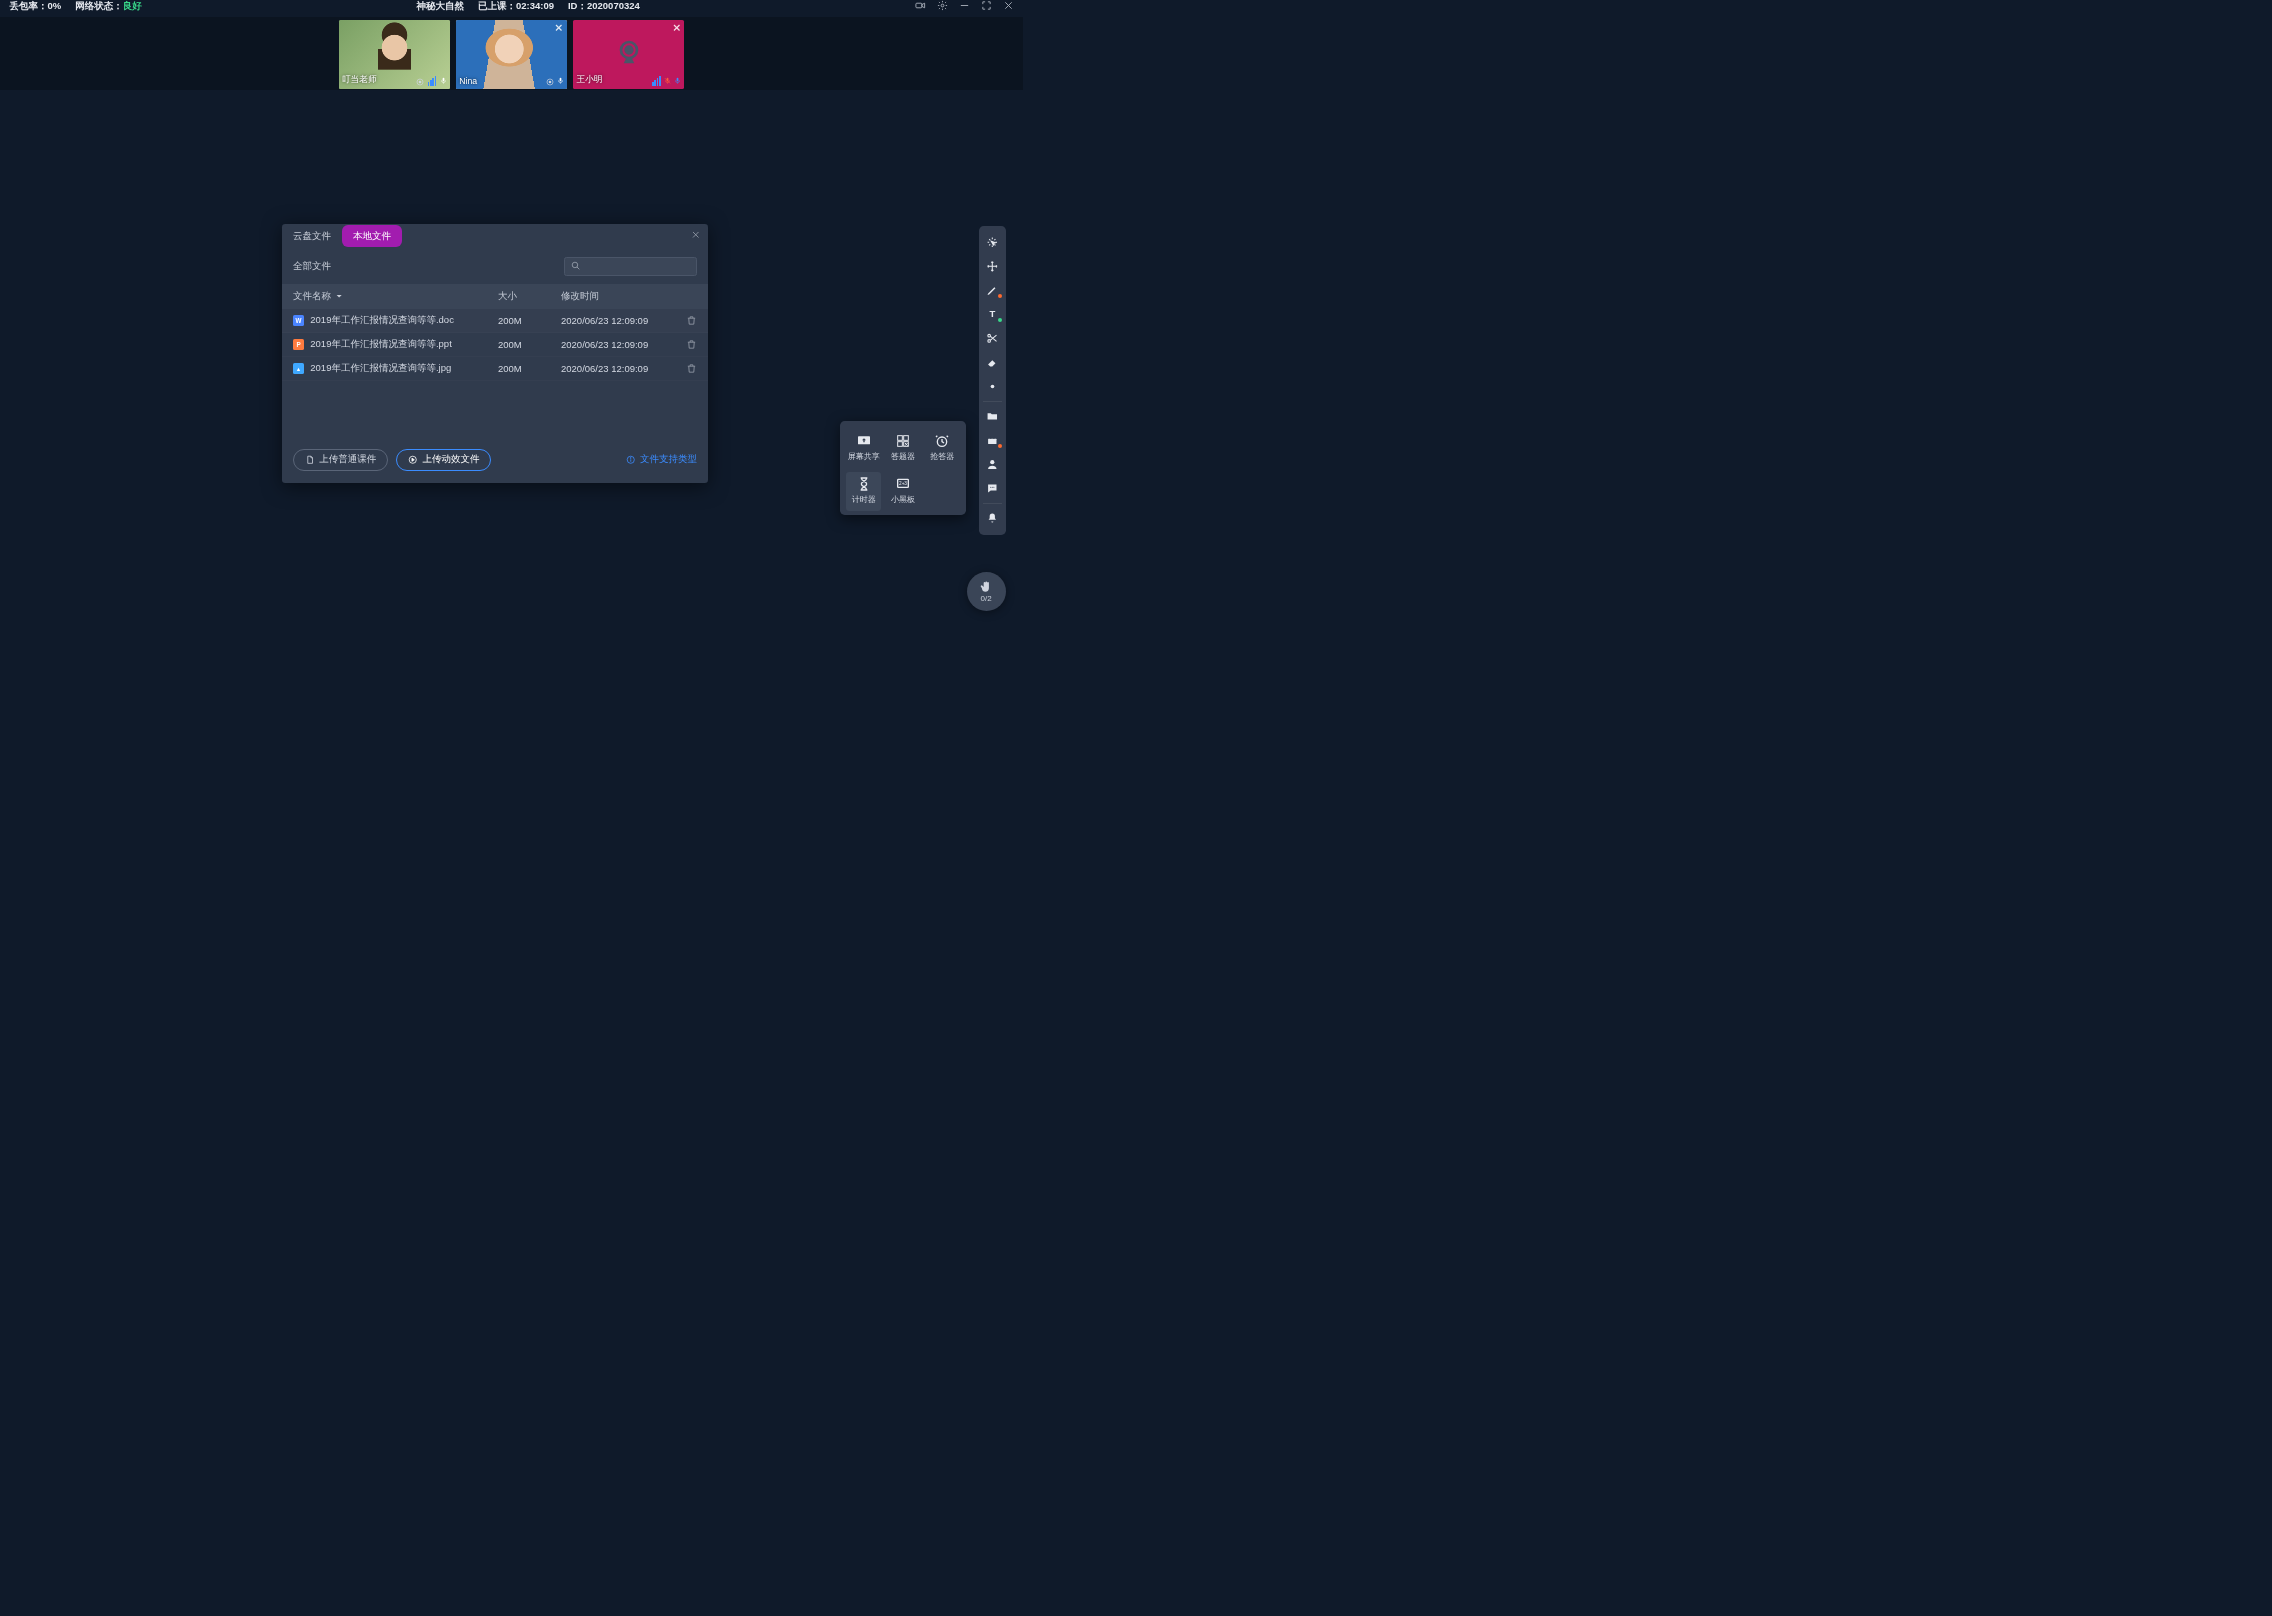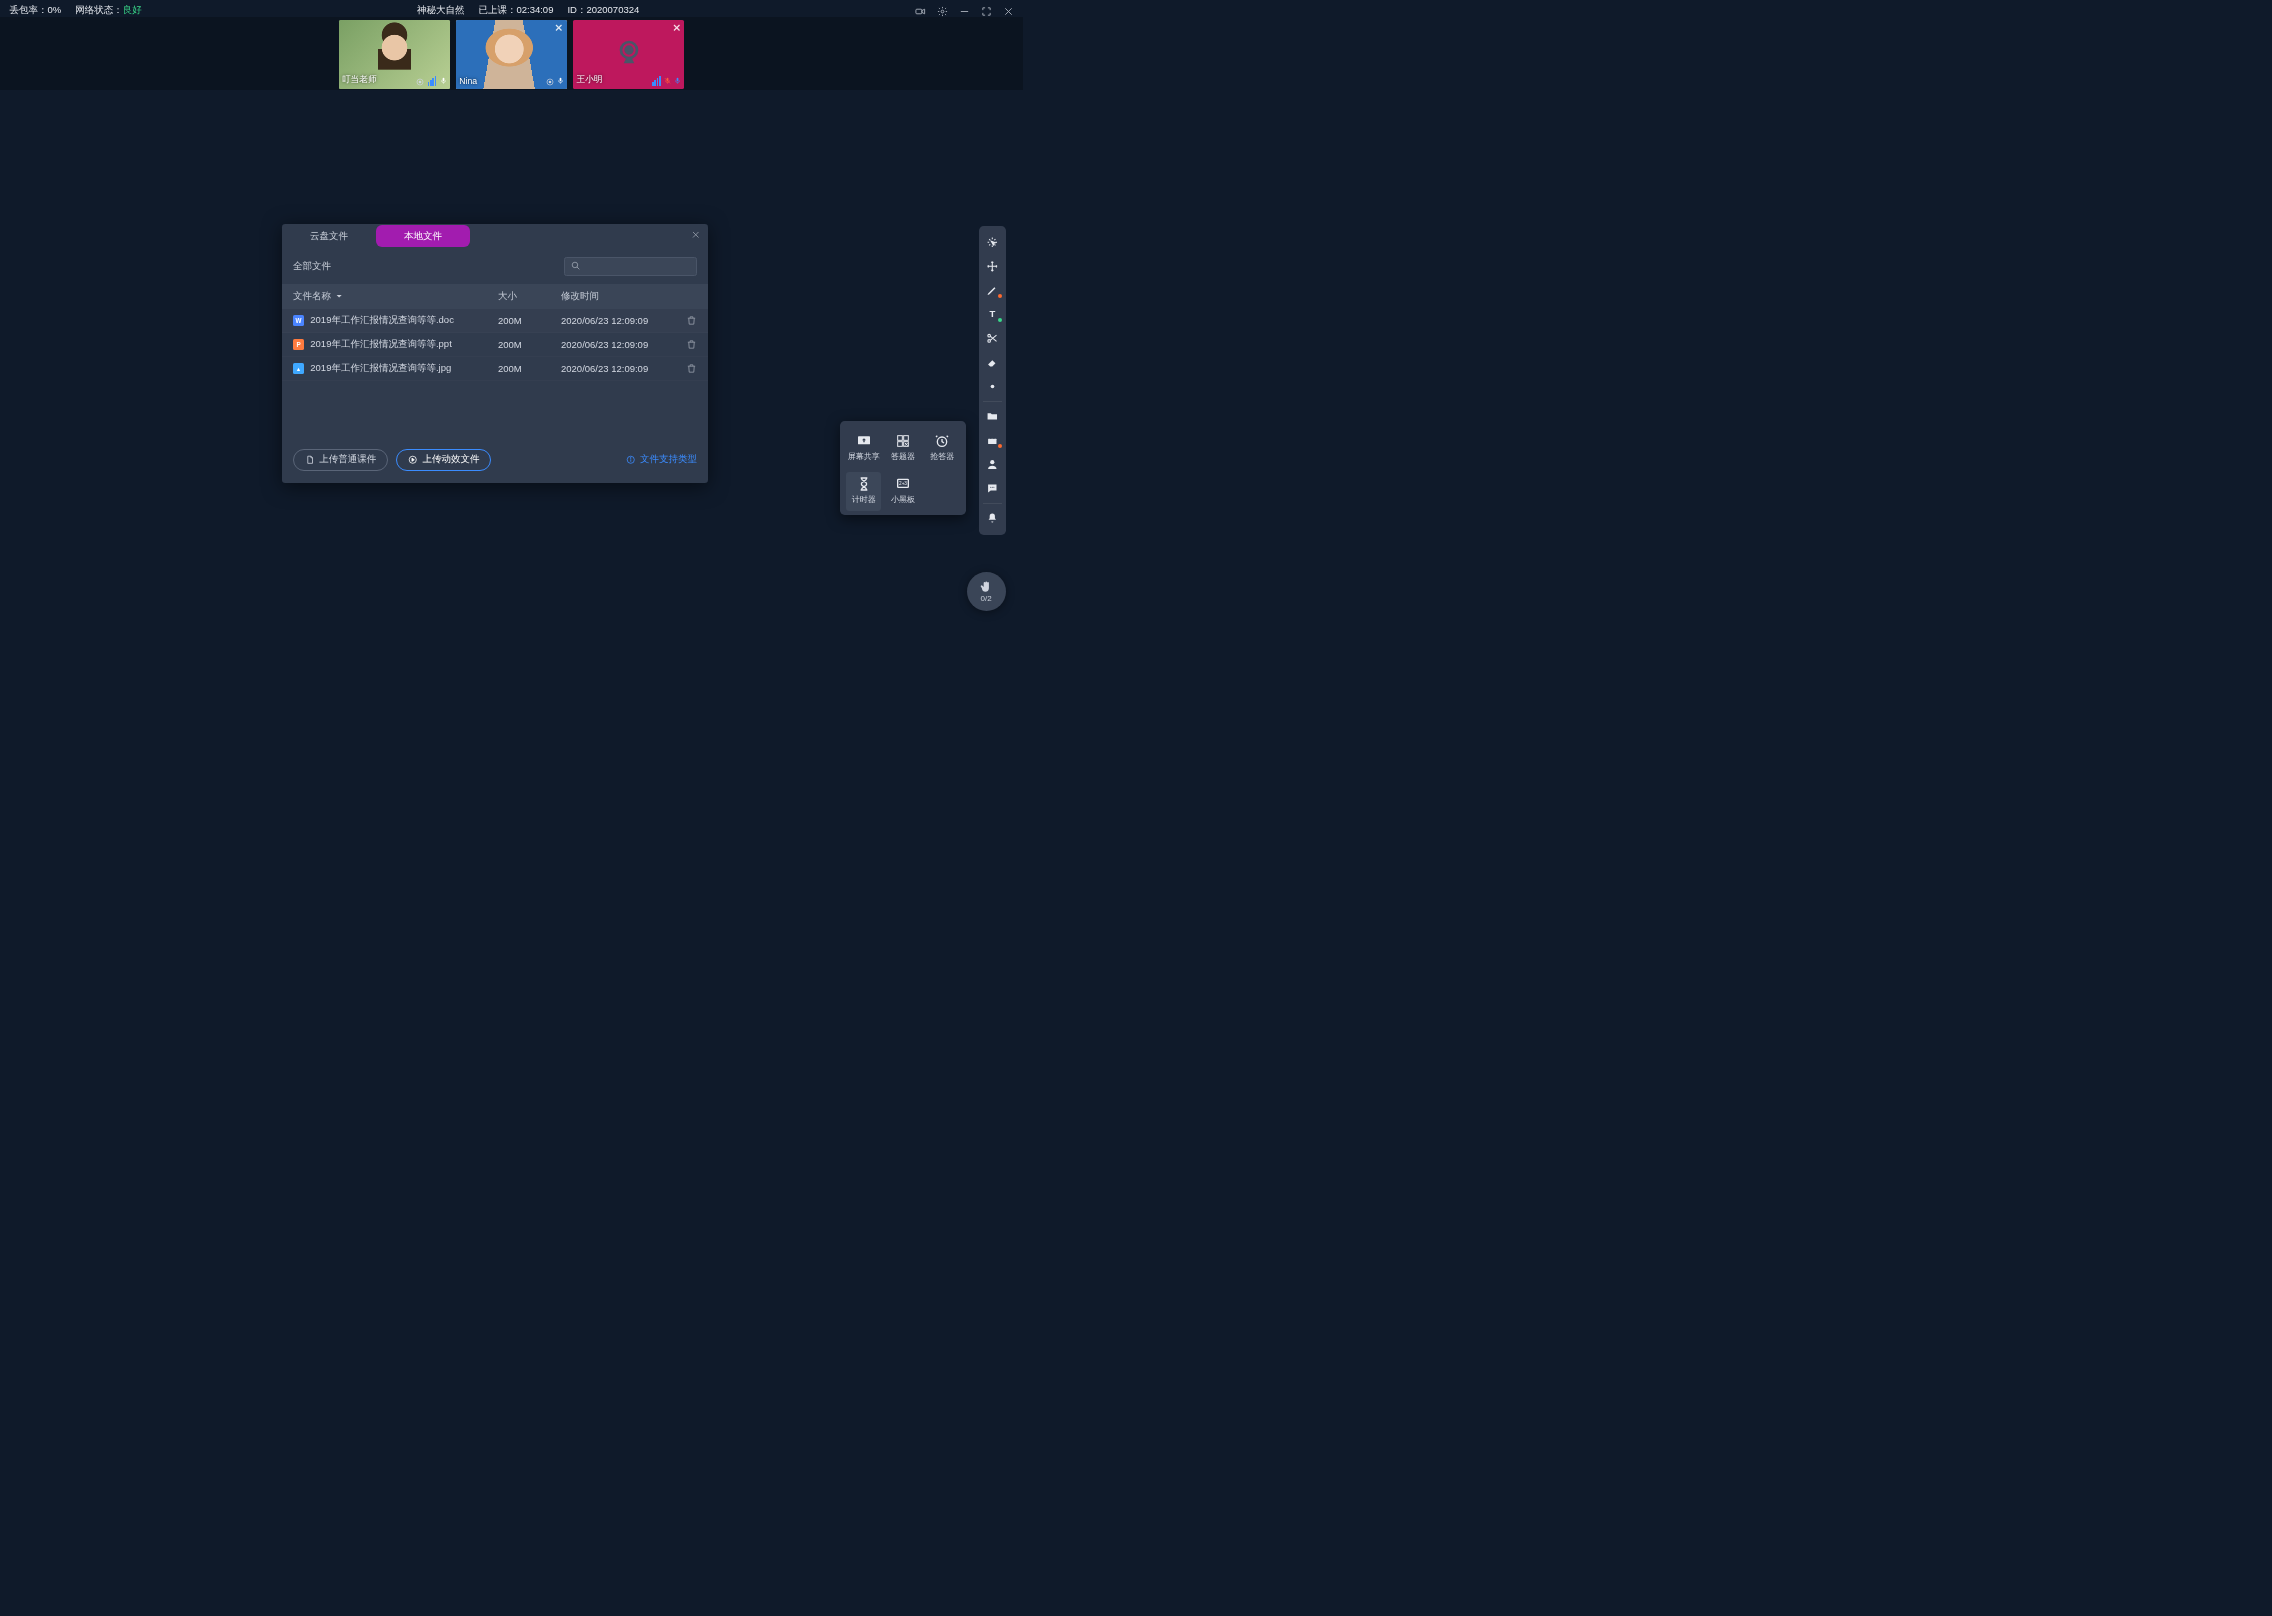--- a/index.html
+++ b/index.html
@@ -1,20 +1,20 @@
 <!DOCTYPE html>
 <html style="font-size:12.6px"><head>
 <meta charset="utf-8">
 <style>
   *{box-sizing:border-box;margin:0;padding:0;font-family:"PingFang SC","Microsoft YaHei",sans-serif;}
   body{background:#0f1a2a;color:#c5cbd6;font-size:9.5px;overflow:hidden;width:1023px;height:729px;position:relative;}
   svg{display:block;}
 
   
-  .topbar{height:17.4px;display:flex;align-items:flex-end;padding:0 9.5px;color:#e6e9ef;font-size:9.5px;}
+  .topbar{height:17.4px;display:flex;align-items:flex-start;padding:0 9.5px;color:#e6e9ef;font-size:9.5px;font-weight:bold;}
   .topbar .gap{flex:1;}
   .topbar .seg{margin-right:14px;white-space:nowrap;}
   .topbar .good{color:#39d98a;}
   .winctl{display:flex;align-items:center;gap:11px;opacity:.8;}
   .winctl .icn{width:11px;height:11px;cursor:pointer;}
 
   
   .vstrip{height:73px;background:#0b1420;display:flex;justify-content:center;gap:6.3px;padding-top:2.4px;}
   .tile{width:111px;height:69px;border-radius:1.6px;position:relative;overflow:hidden;cursor:pointer;}
   .tile .bg{position:absolute;inset:0;}
@@ -36,21 +36,21 @@
      radial-gradient(ellipse 70% 90% at 48% 40%,#d7a06a 0 30%,transparent 31%),
      linear-gradient(100deg,#2c6fba 0 32%,transparent 32%),
      linear-gradient(80deg,transparent 64%,#2c6fba 64%),
      linear-gradient(#cfb499,#cfb499);}
   .camoff{background:#be185d;}
   .camoff .cam{position:absolute;inset:0;display:flex;align-items:center;justify-content:center;}
 
   
   .modal{position:absolute;left:282px;top:224px;width:426px;background:#303b4d;border-radius:3.2px;box-shadow:0 3.2px 19px rgba(0,0,0,.5);}
   .mhead{display:flex;align-items:center;height:24px;position:relative;}
-  .tab{padding:0 28px;height:22px;line-height:22px;color:#c9cfd9;cursor:pointer;font-size:9.5px;font-family:Liberation Serif, serif;}
+  .tab{padding:0 11px;height:22px;line-height:22px;color:#c9cfd9;cursor:pointer;font-size:9.5px;font-family:Liberation Serif, serif;}
   .tab.active{background:#a21caf;color:#fff;border-radius:6px;}
   .mclose{position:absolute;right:8px;top:6.3px;cursor:pointer;opacity:.7;}
   .toolbar{height:36px;display:flex;align-items:center;padding:0 11px;gap:19px;}
   .allfiles{color:#c9cfd9;font-size:9.5px;}
   .search{margin-left:auto;width:133px;height:19px;background:#3b4658;border:0.8px solid #4a5568;border-radius:2.4px;display:flex;align-items:center;padding:0 6.3px;}
   .search svg{opacity:.7;}
   .thead{height:25px;background:#3a4557;display:flex;align-items:center;padding:0 11px;font-size:9.5px;}
   .thead .c1{width:205px;display:flex;align-items:center;gap:4.7px;}
   .thead .c2{width:63px;}
   .thead .c3{flex:1;}

